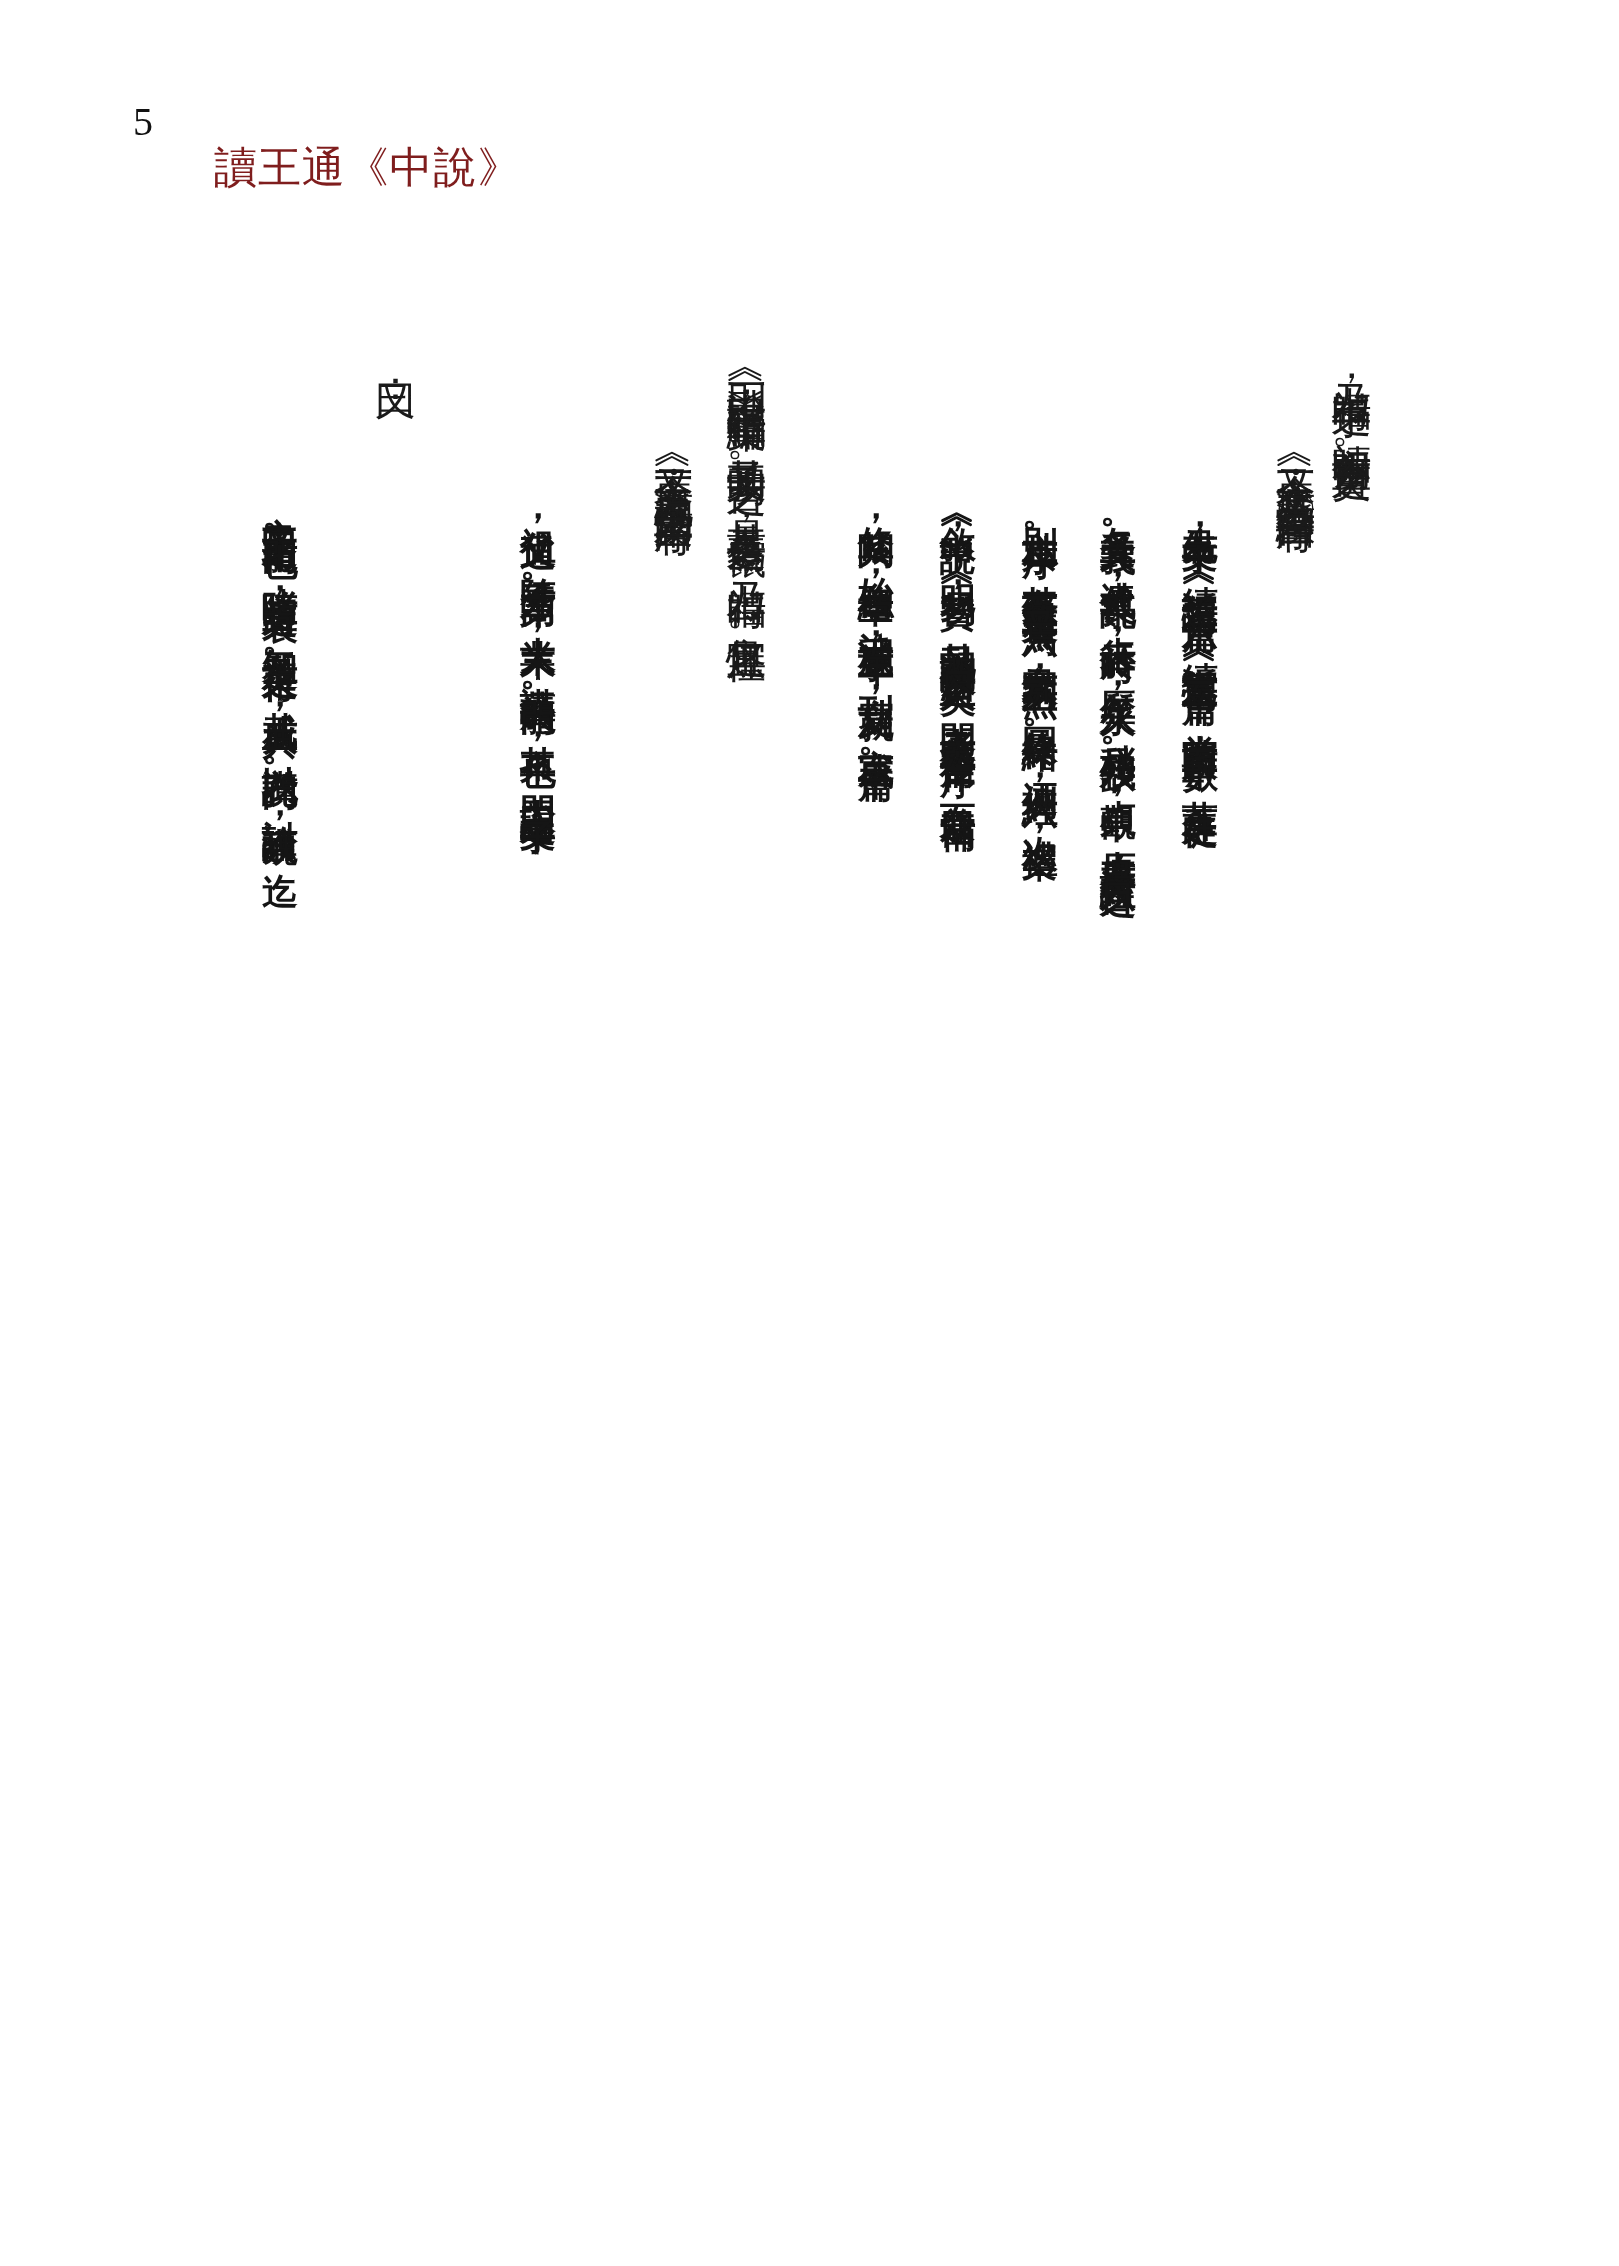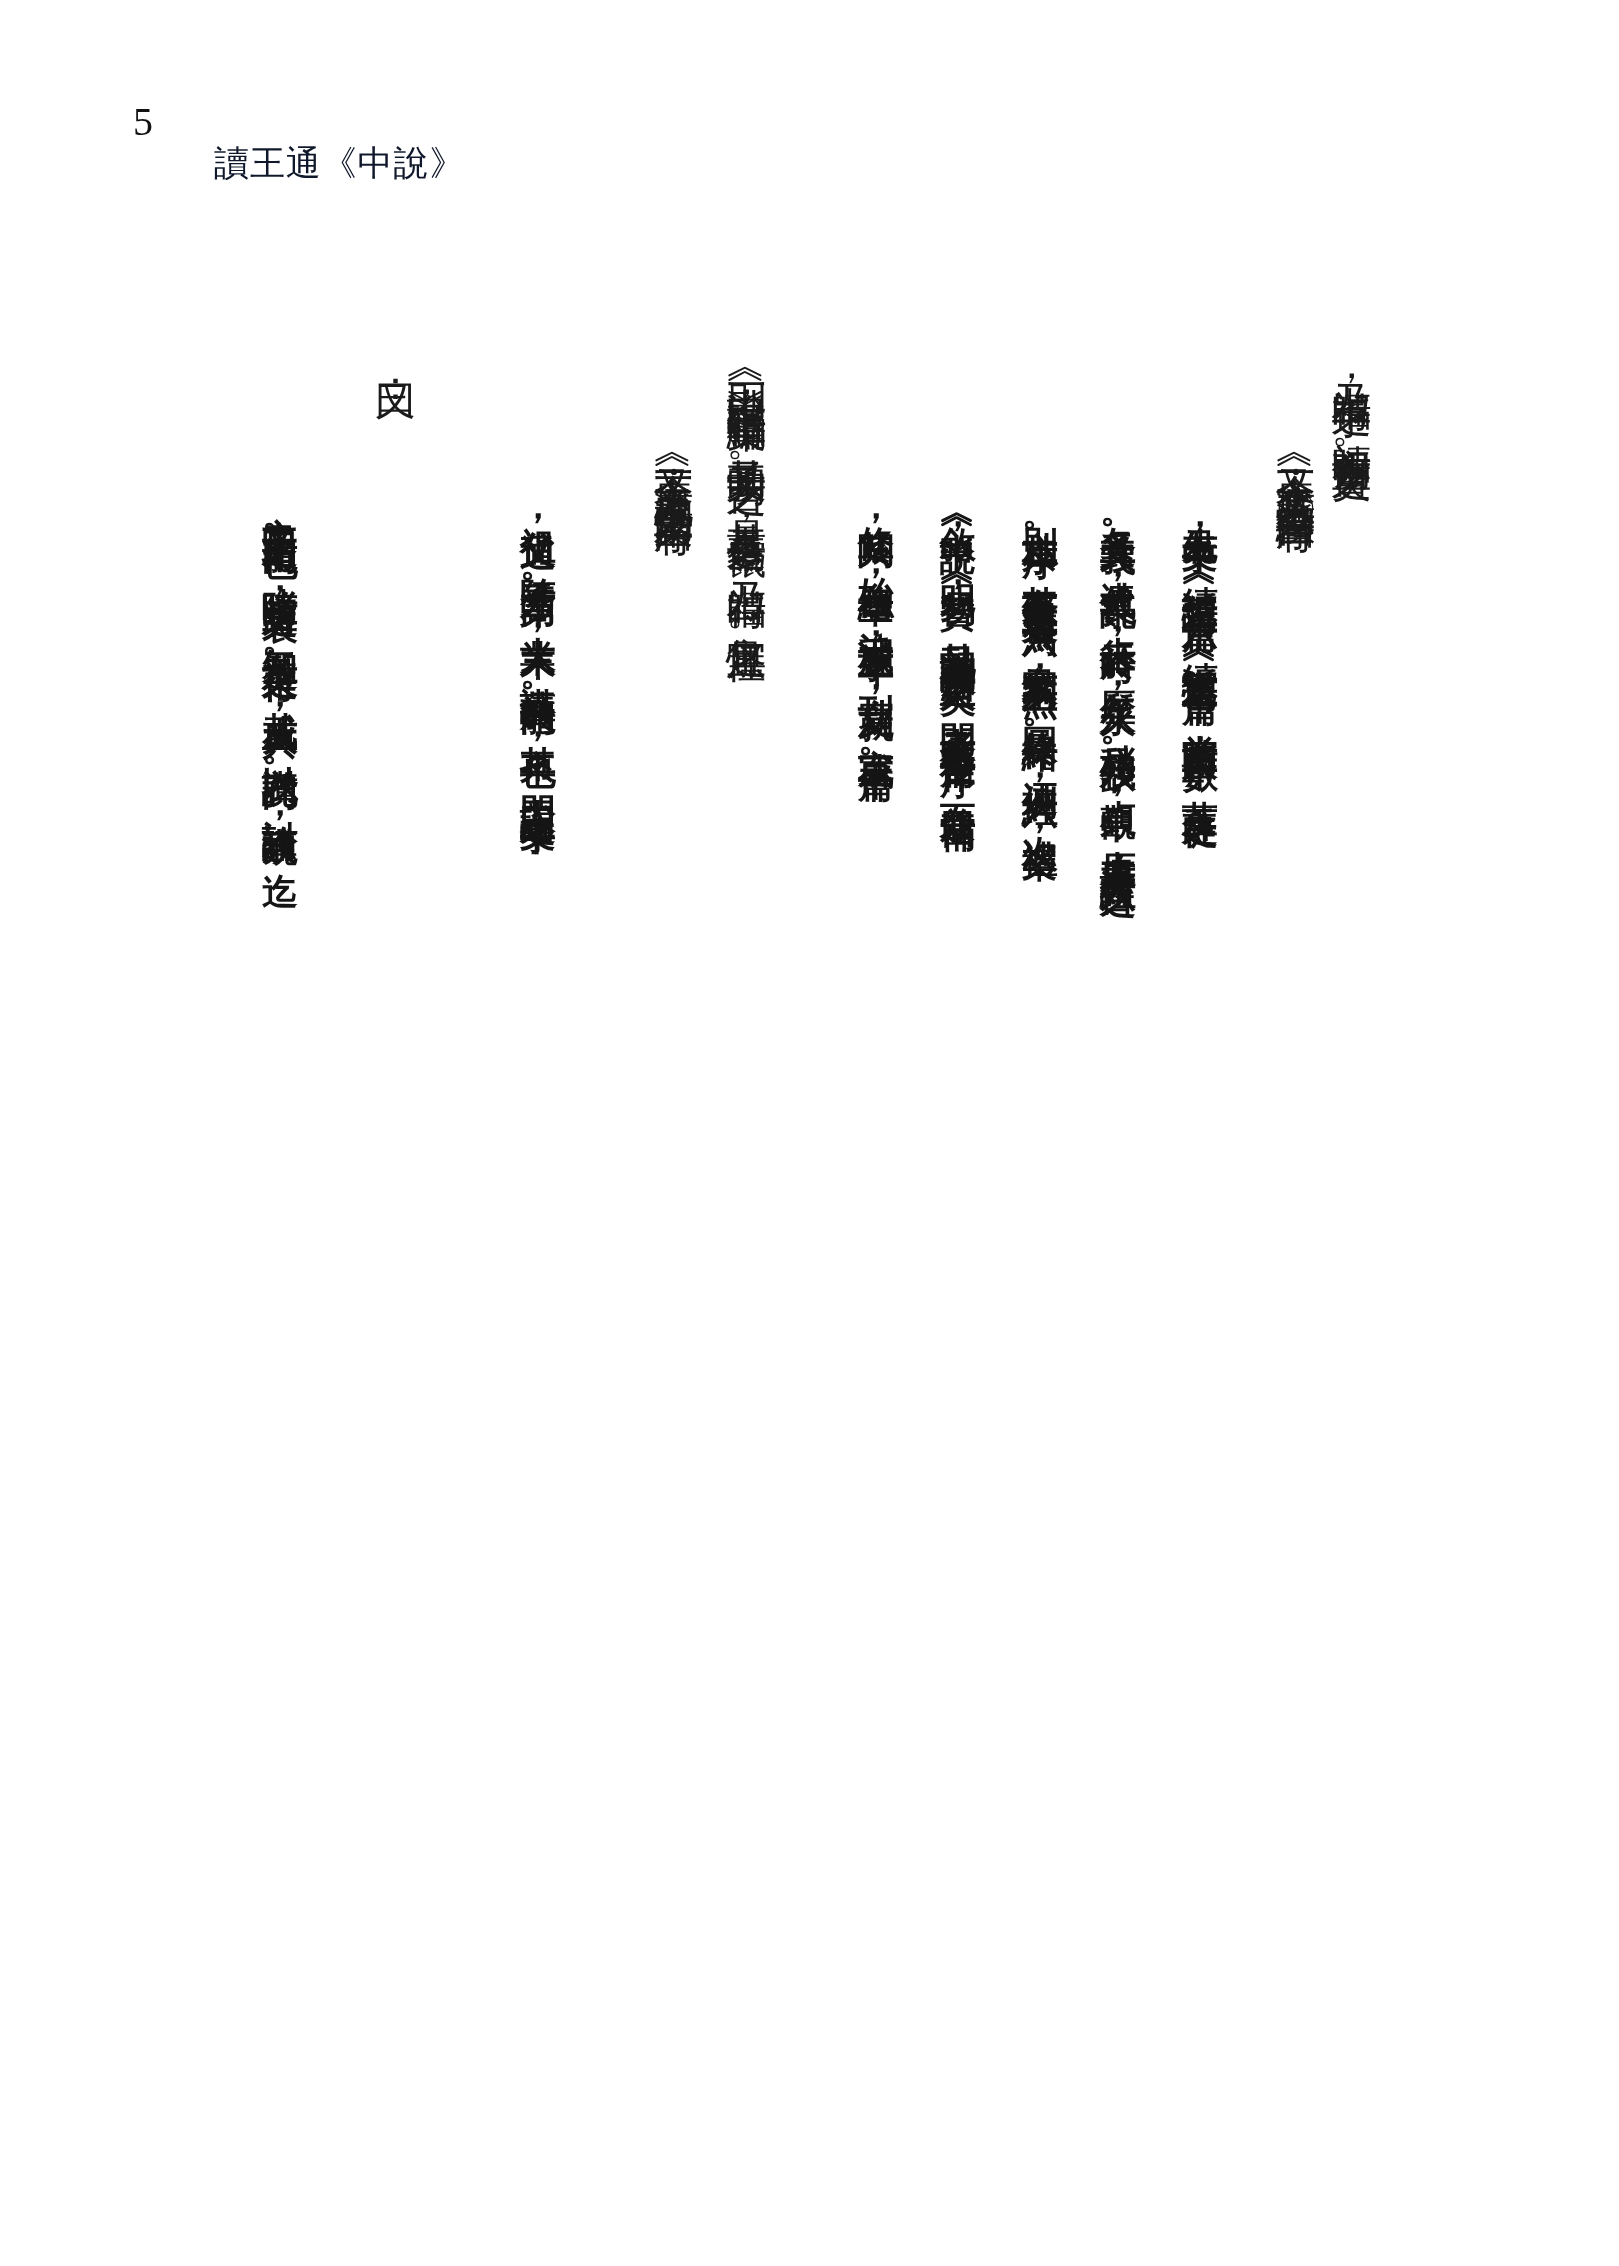--- a/index.html
+++ b/index.html
@@ -5,21 +5,21 @@
   html, body { margin: 0; padding: 0; background: #ffffff; }
   body { width: 1619px; height: 2266px; position: relative; overflow: hidden; color: #1a1a1a; }
   .page-number {
     position: absolute; left: 133px; top: 102px;
     font-family: "Liberation Serif", "DejaVu Serif", serif;
     font-size: 40px; line-height: 1; color: #111;
   }
   .running-head {
     position: absolute; left: 214px; top: 146px;
     font-family: "DejaVu Sans", "Liberation Sans", sans-serif;
-    font-size: 35px; line-height: 1; color: #0f172a; letter-spacing: 0.9px;
+    font-size: 43px; line-height: 1; color: #7f1d1d; letter-spacing: 0.9px;
   }
   .col {
     position: absolute;
     writing-mode: vertical-rl;
     text-orientation: upright;
     white-space: nowrap;
     line-height: 1;
   }
   .prose {
     font-family: "DejaVu Sans", "Liberation Sans", sans-serif;

